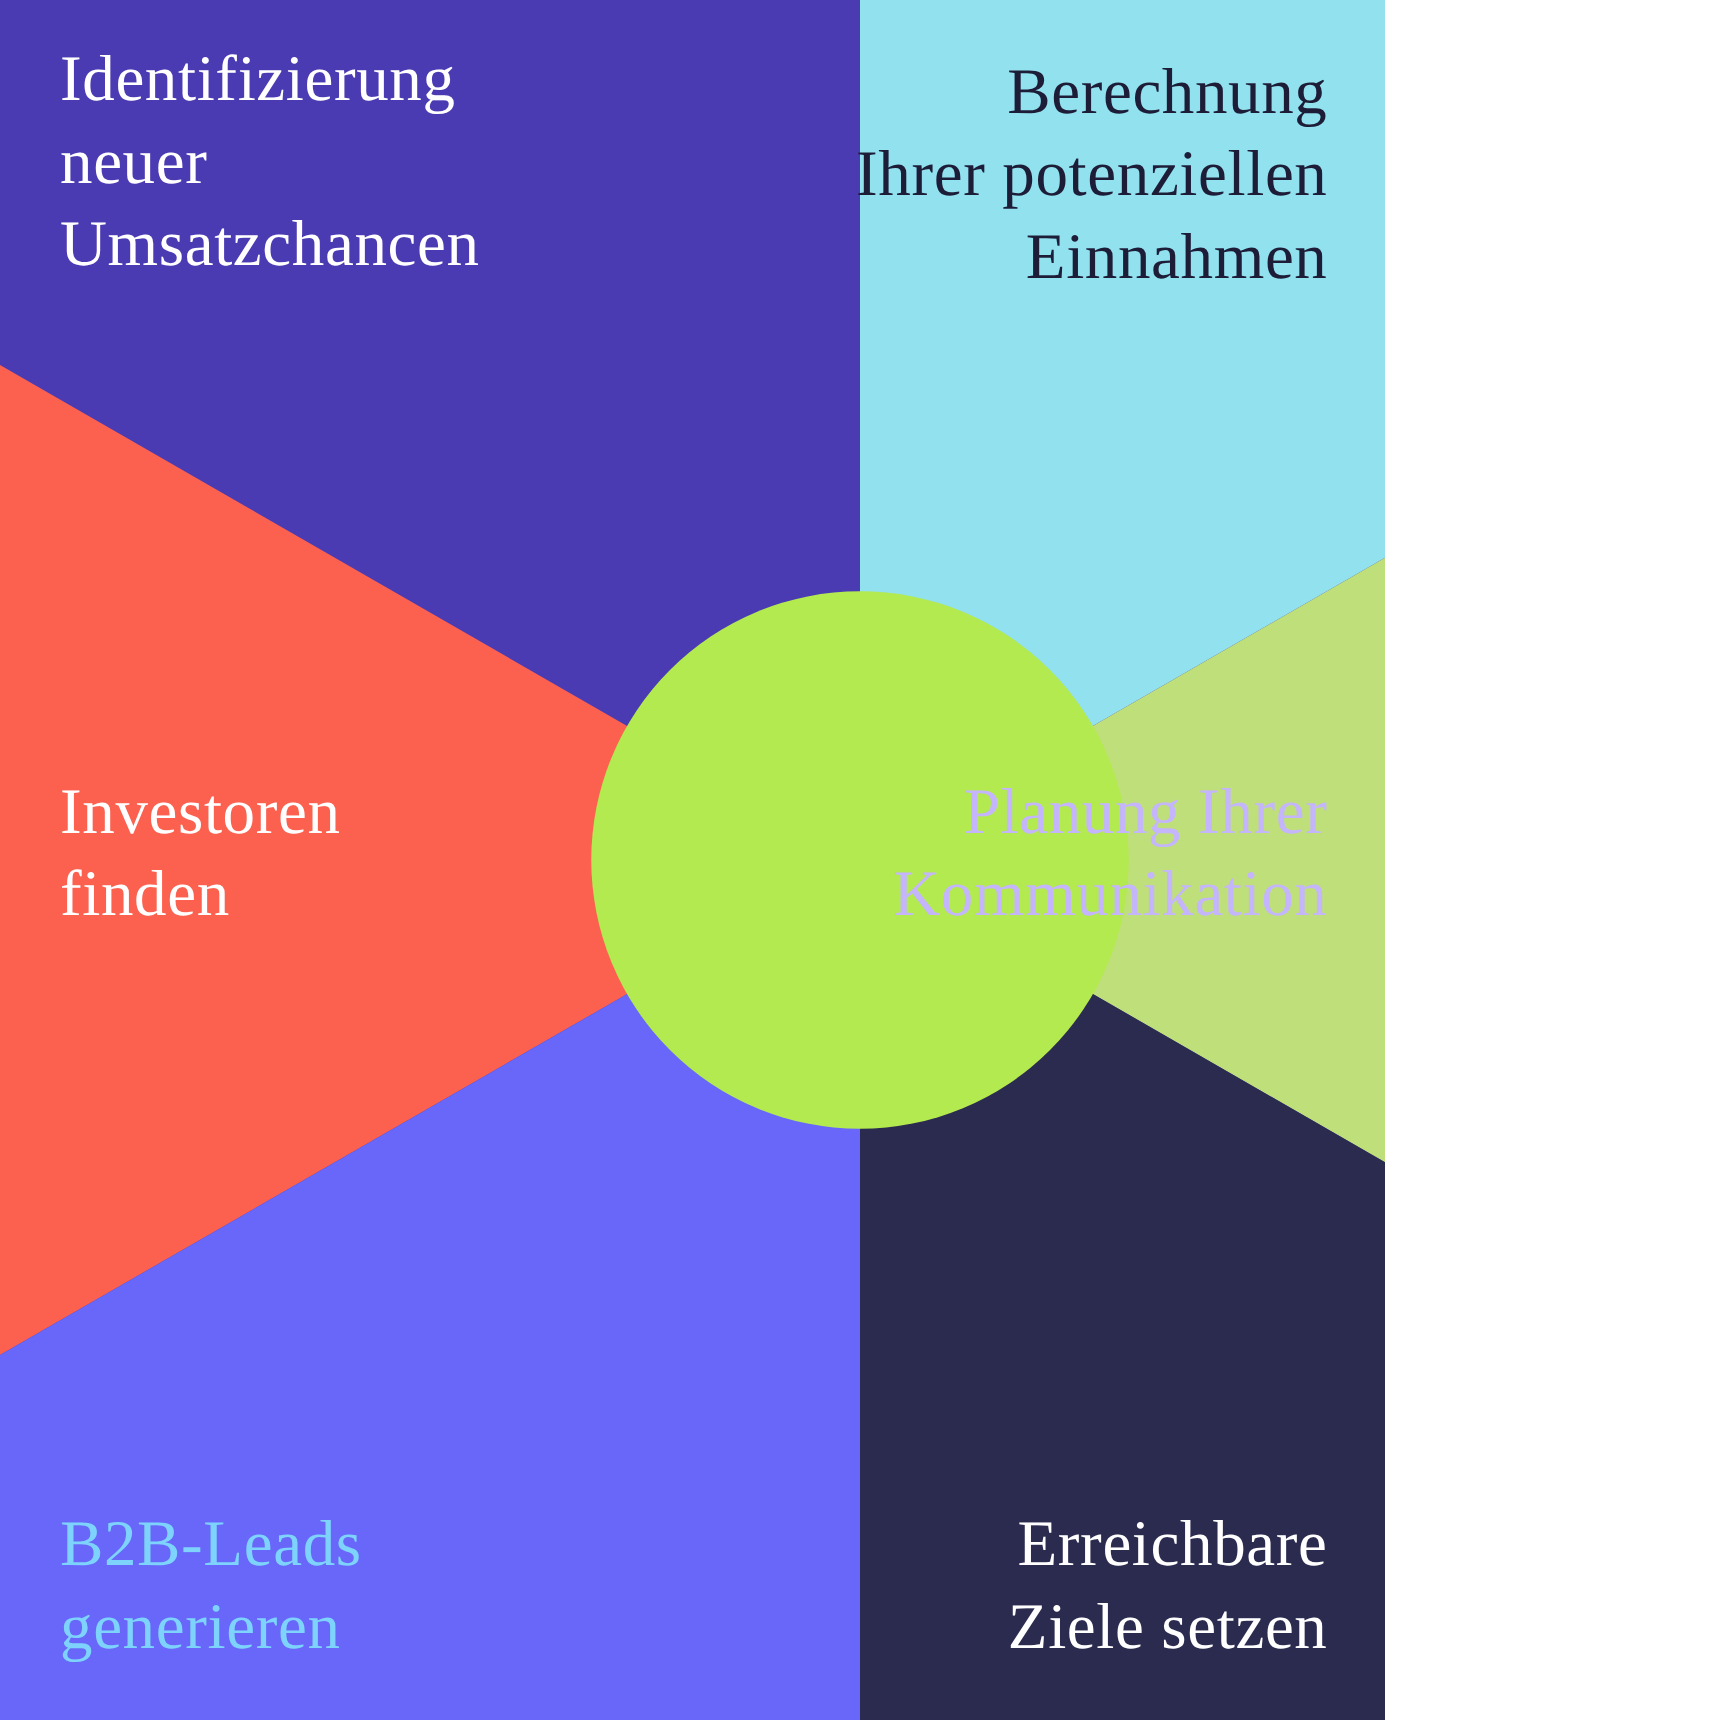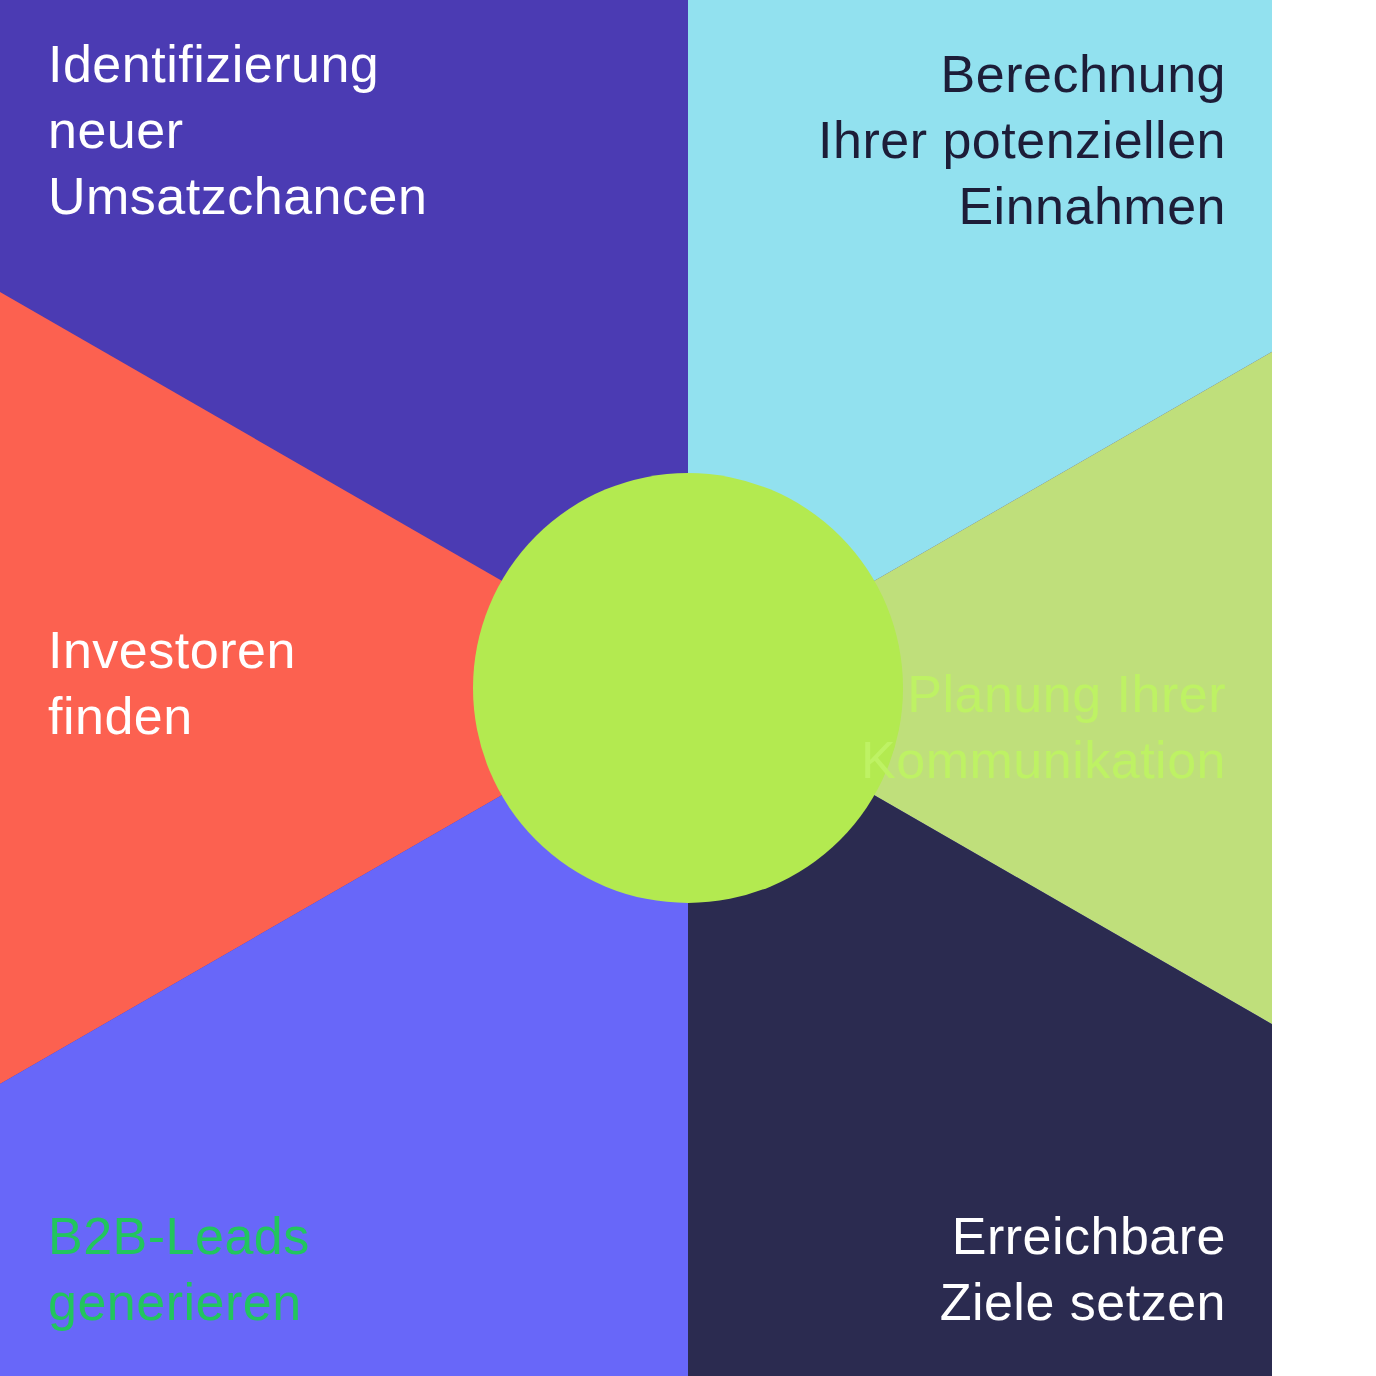--- a/index.html
+++ b/index.html
@@ -1,21 +1,21 @@
 <!DOCTYPE html>
 <html><head>
 <meta charset="utf-8">
 <style>
   html, body { margin: 0; padding: 0; }
   .canvas {
     position: relative;
-    width: 1272px;
+    width: 1108px;
     height: 1376px;
     overflow: hidden;
-    font-family: Liberation Sans, sans-serif;
+    font-family: Liberation Serif, serif;
     background: #4B3BB3;
   }
   .bg-svg {
     position: absolute;
     left: 0; top: 0;
     display: block;
   }
   .label {
     position: absolute;
     font-size: 52px;
@@ -62,23 +62,23 @@
 neuer
 Umsatzchancen</div>
 
   <div class="label ml" style="color: rgb(255, 255, 255);">Investoren
 finden</div>
 
   <div class="label tr" style="color: rgb(29, 29, 56);">Berechnung
 Ihrer potenziellen
 Einnahmen</div>
 
-  <div class="label mr" style="color: #bef264; margin-top: 44px;">Planung Ihrer
+  <div class="label mr" style="color: #c4b5fd;">Planung Ihrer
 Kommunikation</div>
 
-  <div class="label bl" style="color: #22c55e;">B2B-Leads
+  <div class="label bl" style="color: #7dd3fc;">B2B-Leads
 generieren</div>
 
   <div class="label br" style="color: rgb(255, 255, 255);">Erreichbare
 Ziele setzen</div>
 
 
 </div>
 
 </body></html>

